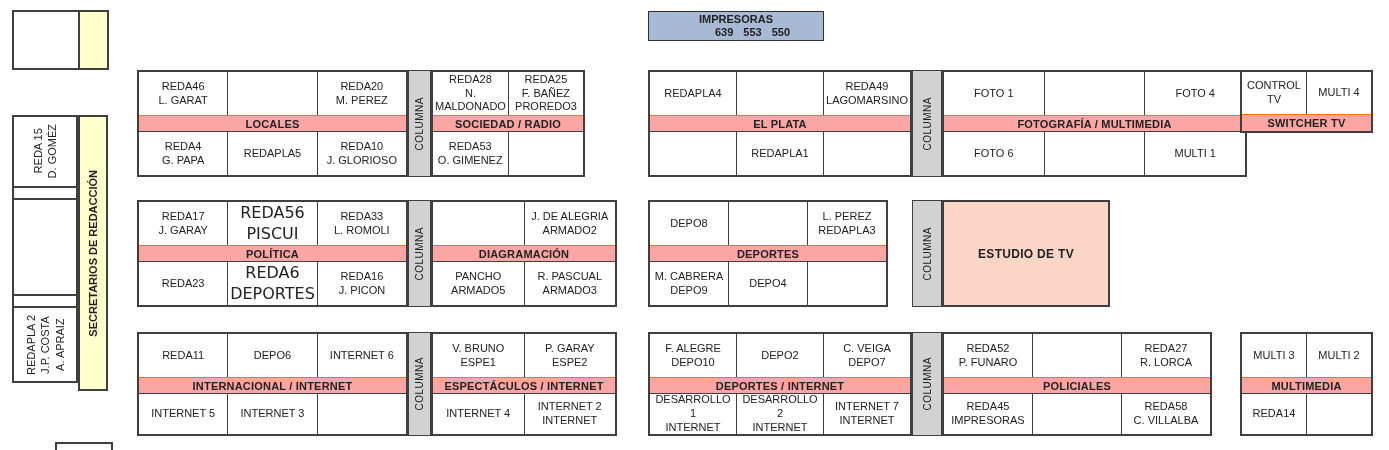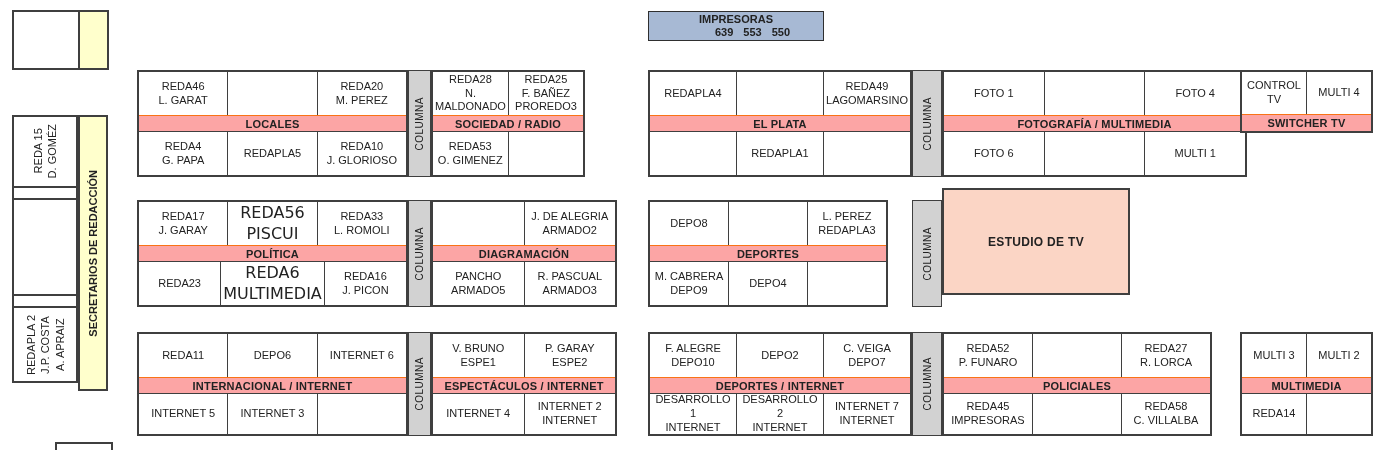--- a/index.html
+++ b/index.html
@@ -158,21 +158,21 @@
 J. GARAY</div>
       <div class="cell alt">REDA56
 PISCUI</div>
       <div class="cell">REDA33
 L. ROMOLI</div>
     </div>
     <div class="hdr">POLÍTICA</div>
     <div class="cells h43">
       <div class="cell">REDA23</div>
       <div class="cell alt">REDA6
-MULTIMEDIA</div>
+DEPORTES</div>
       <div class="cell">REDA16
 J. PICON</div>
     </div>
   </div>
 
   <div class="strip" style="left:408px;top:200px;width:23px;height:107px">
     <span class="vtext">COLUMNA</span>
   </div>
 
   <div class="block" style="left:431px;top:200px;width:186px">
@@ -203,21 +203,21 @@
 DEPO9</div>
       <div class="cell">DEPO4</div>
       <div class="cell"></div>
     </div>
   </div>
 
   <div class="strip" style="left:912px;top:200px;width:30px;height:107px">
     <span class="vtext">COLUMNA</span>
   </div>
 
-  <div class="studio" style="left:942px;top:188px;width:188px;height:107px">
+  <div class="studio" style="left:942px;top:200px;width:168px;height:107px">
     <span>ESTUDIO DE TV</span>
   </div>
 
   <div class="block" style="left:137px;top:332px;width:271px">
     <div class="cells h43">
       <div class="cell">REDA11</div>
       <div class="cell">DEPO6</div>
       <div class="cell">INTERNET 6</div>
     </div>
     <div class="hdr">INTERNACIONAL / INTERNET</div>

